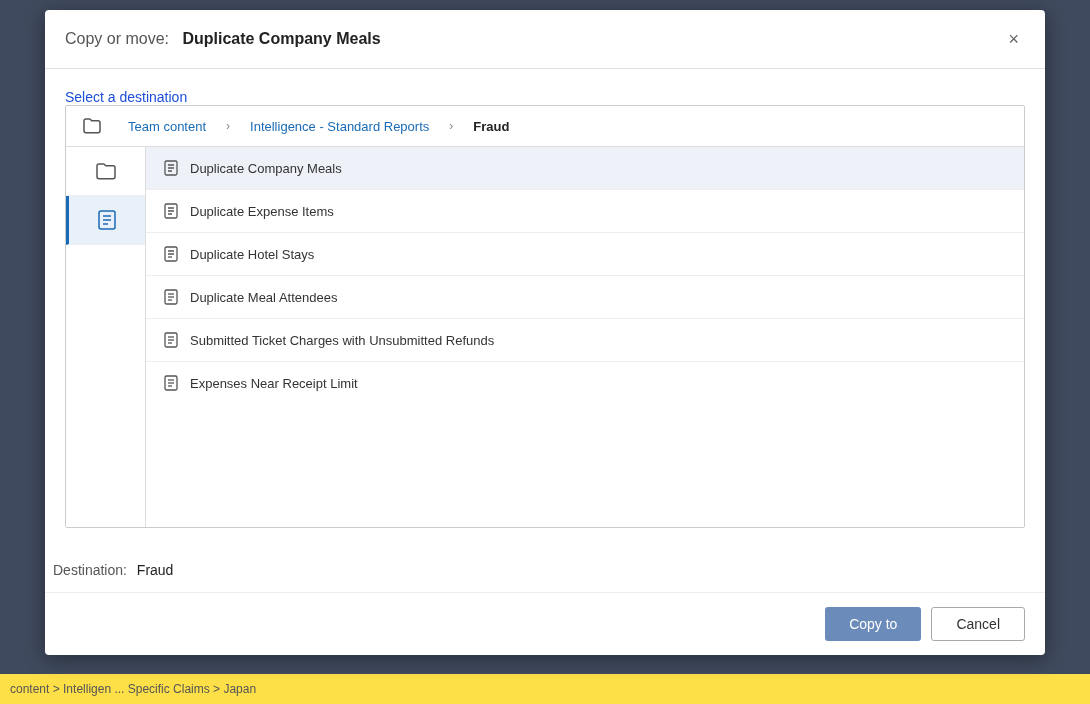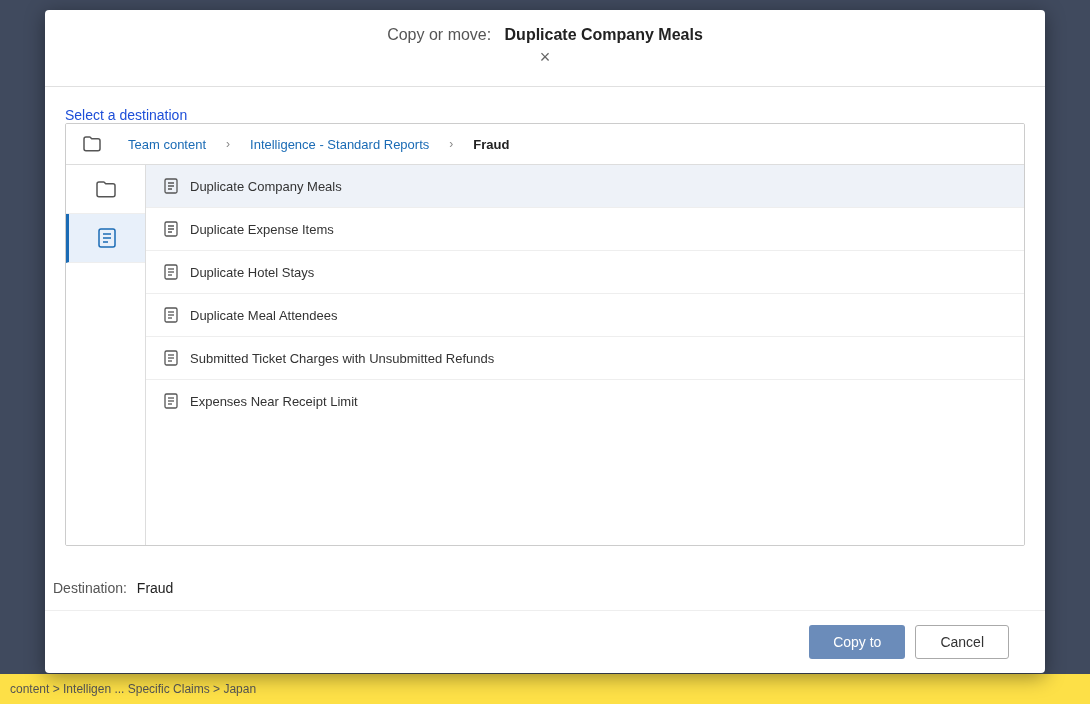--- a/index.html
+++ b/index.html
@@ -56,21 +56,20 @@
       box-shadow: 0 4px 20px rgba(0,0,0,0.4);
       overflow: hidden;
     }
 
     .modal-header {
       display: flex;
       align-items: center;
       justify-content: space-between;
       padding: 16px 20px;
       border-bottom: 1px solid #e0e0e0;
-      flex-direction: column;
     }
 
     .modal-title {
       font-size: 16px;
       color: #333;
     }
 
     .modal-title .label {
       font-weight: 400;
       color: #555;
@@ -221,21 +220,21 @@
     .destination-bar .dest-value {
       color: #222;
       font-weight: 500;
     }
 
     
     .modal-footer {
       display: flex;
       justify-content: flex-end;
       gap: 10px;
-      padding: 14px 36px;
+      padding: 14px 20px;
       border-top: 1px solid #eee;
     }
 
     .btn-copy {
       background: #6b8cba;
       color: #fff;
       border: none;
       padding: 8px 24px;
       border-radius: 3px;
       font-size: 14px;

